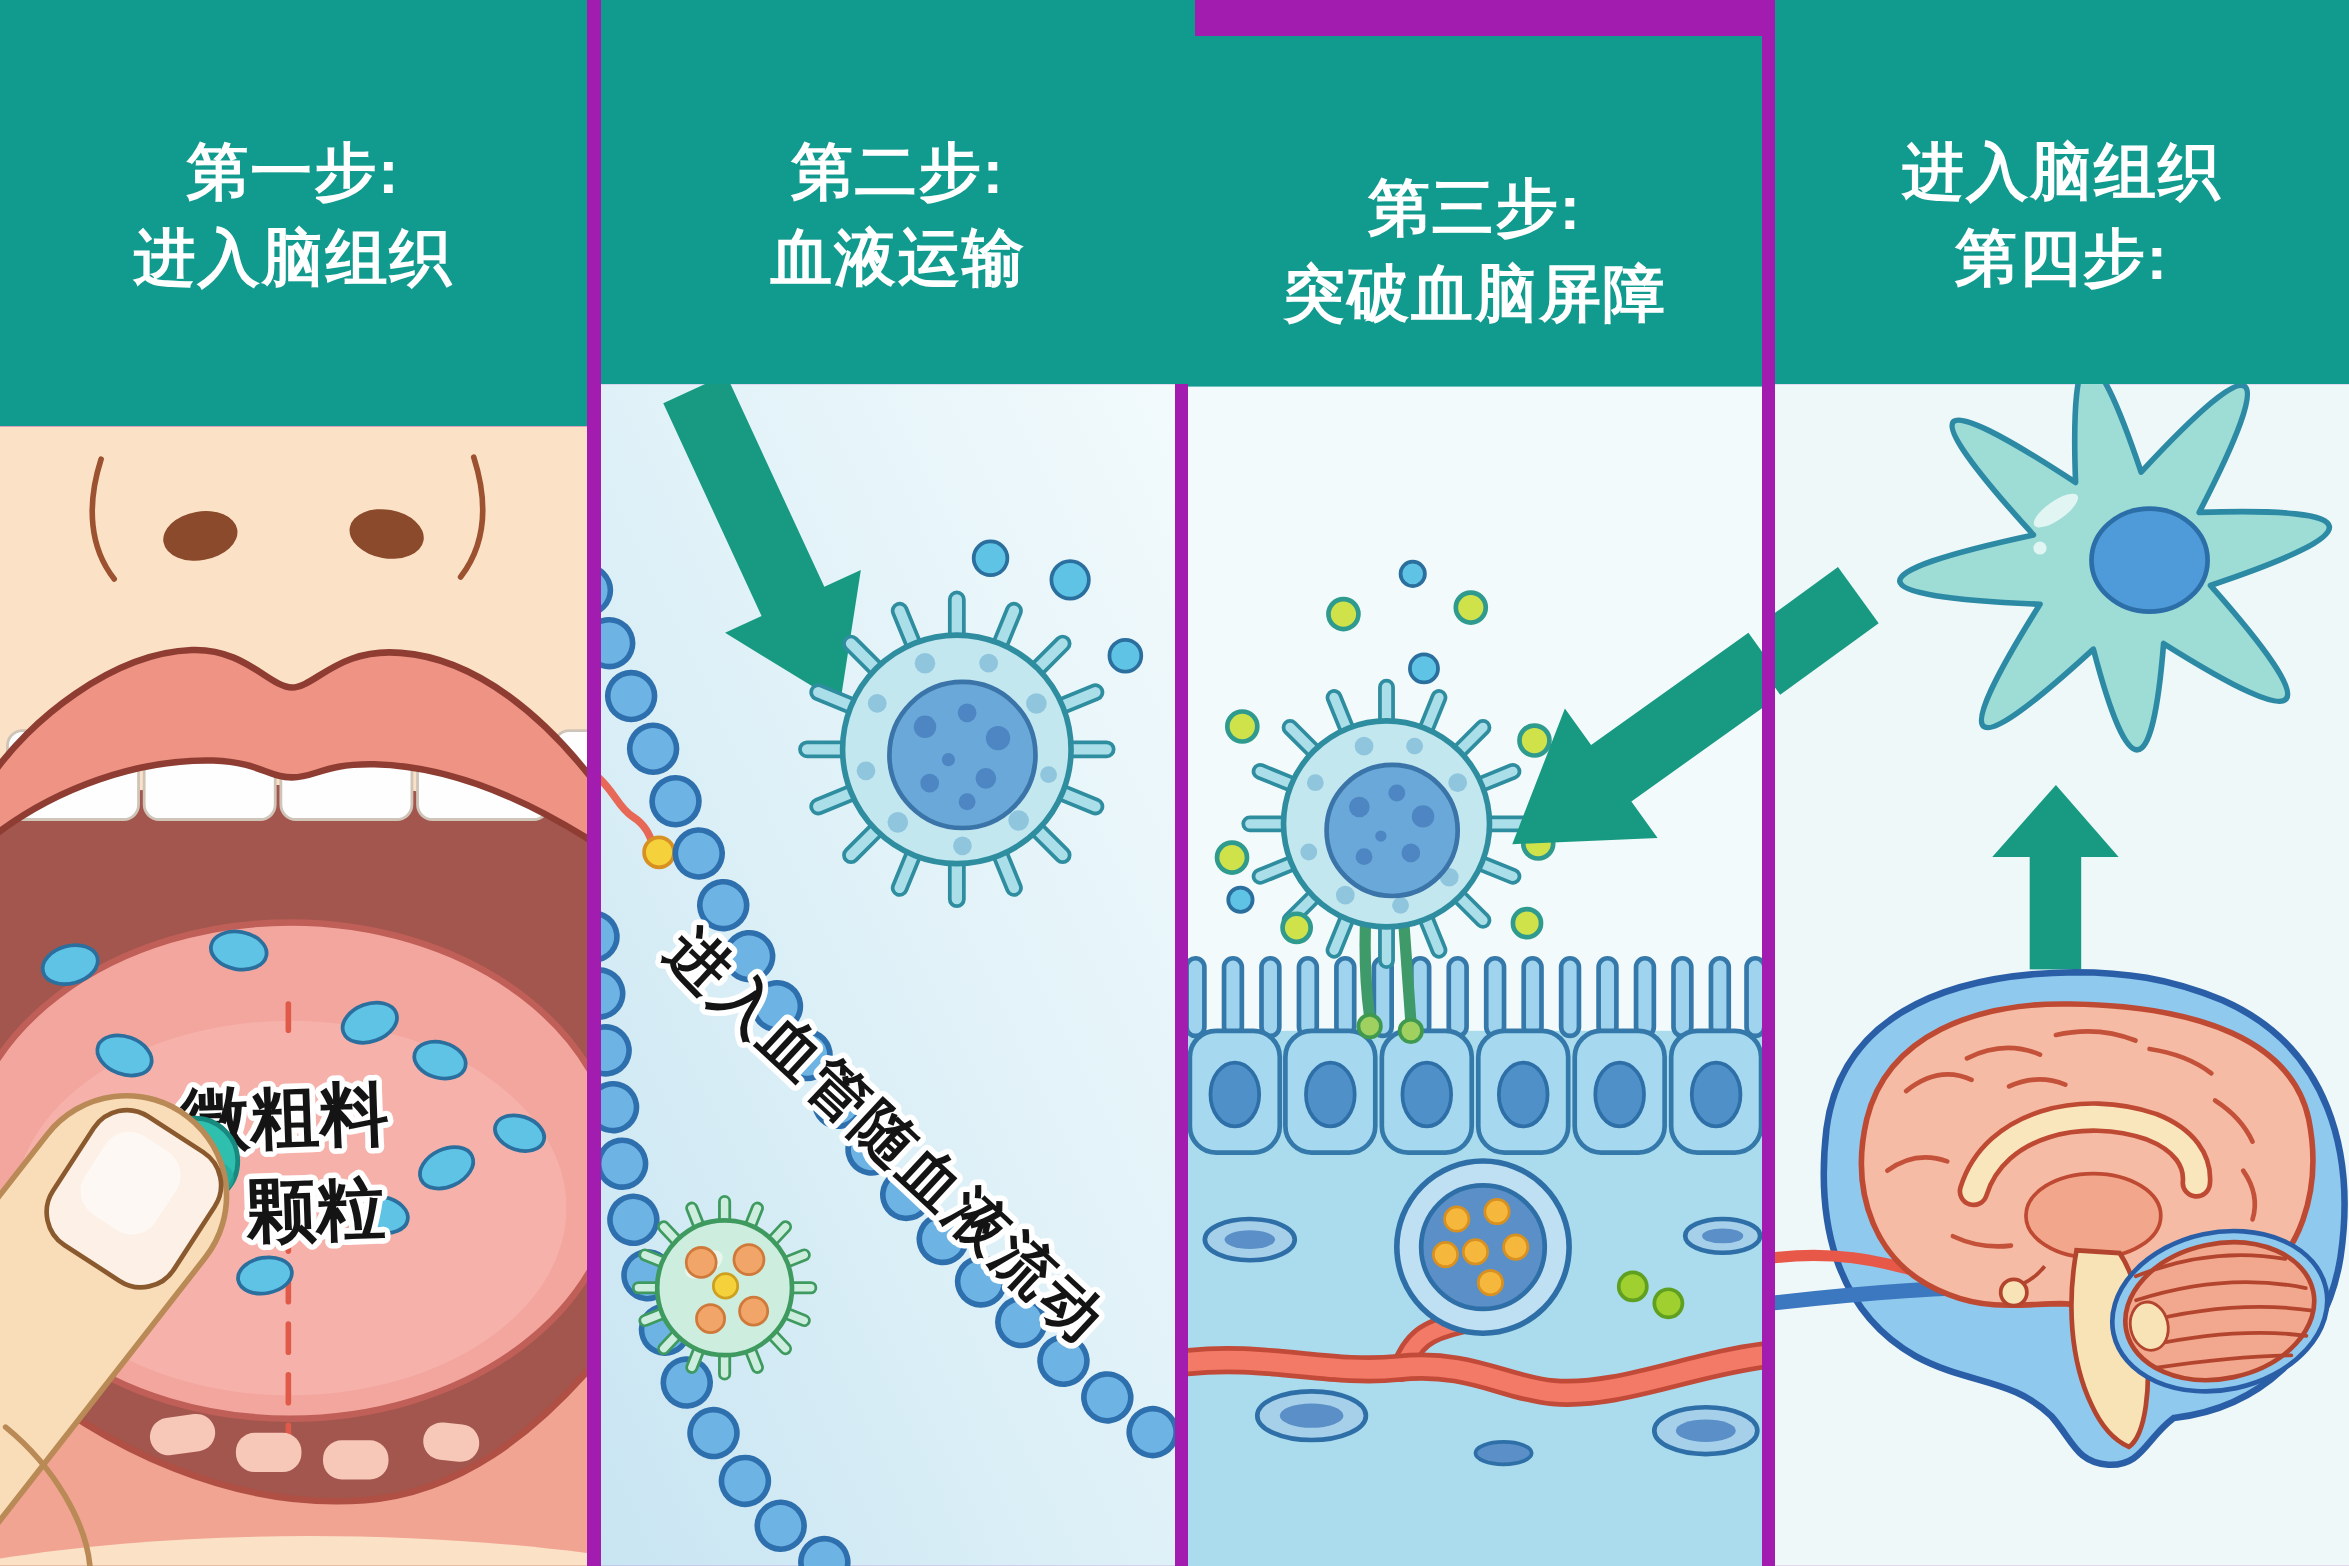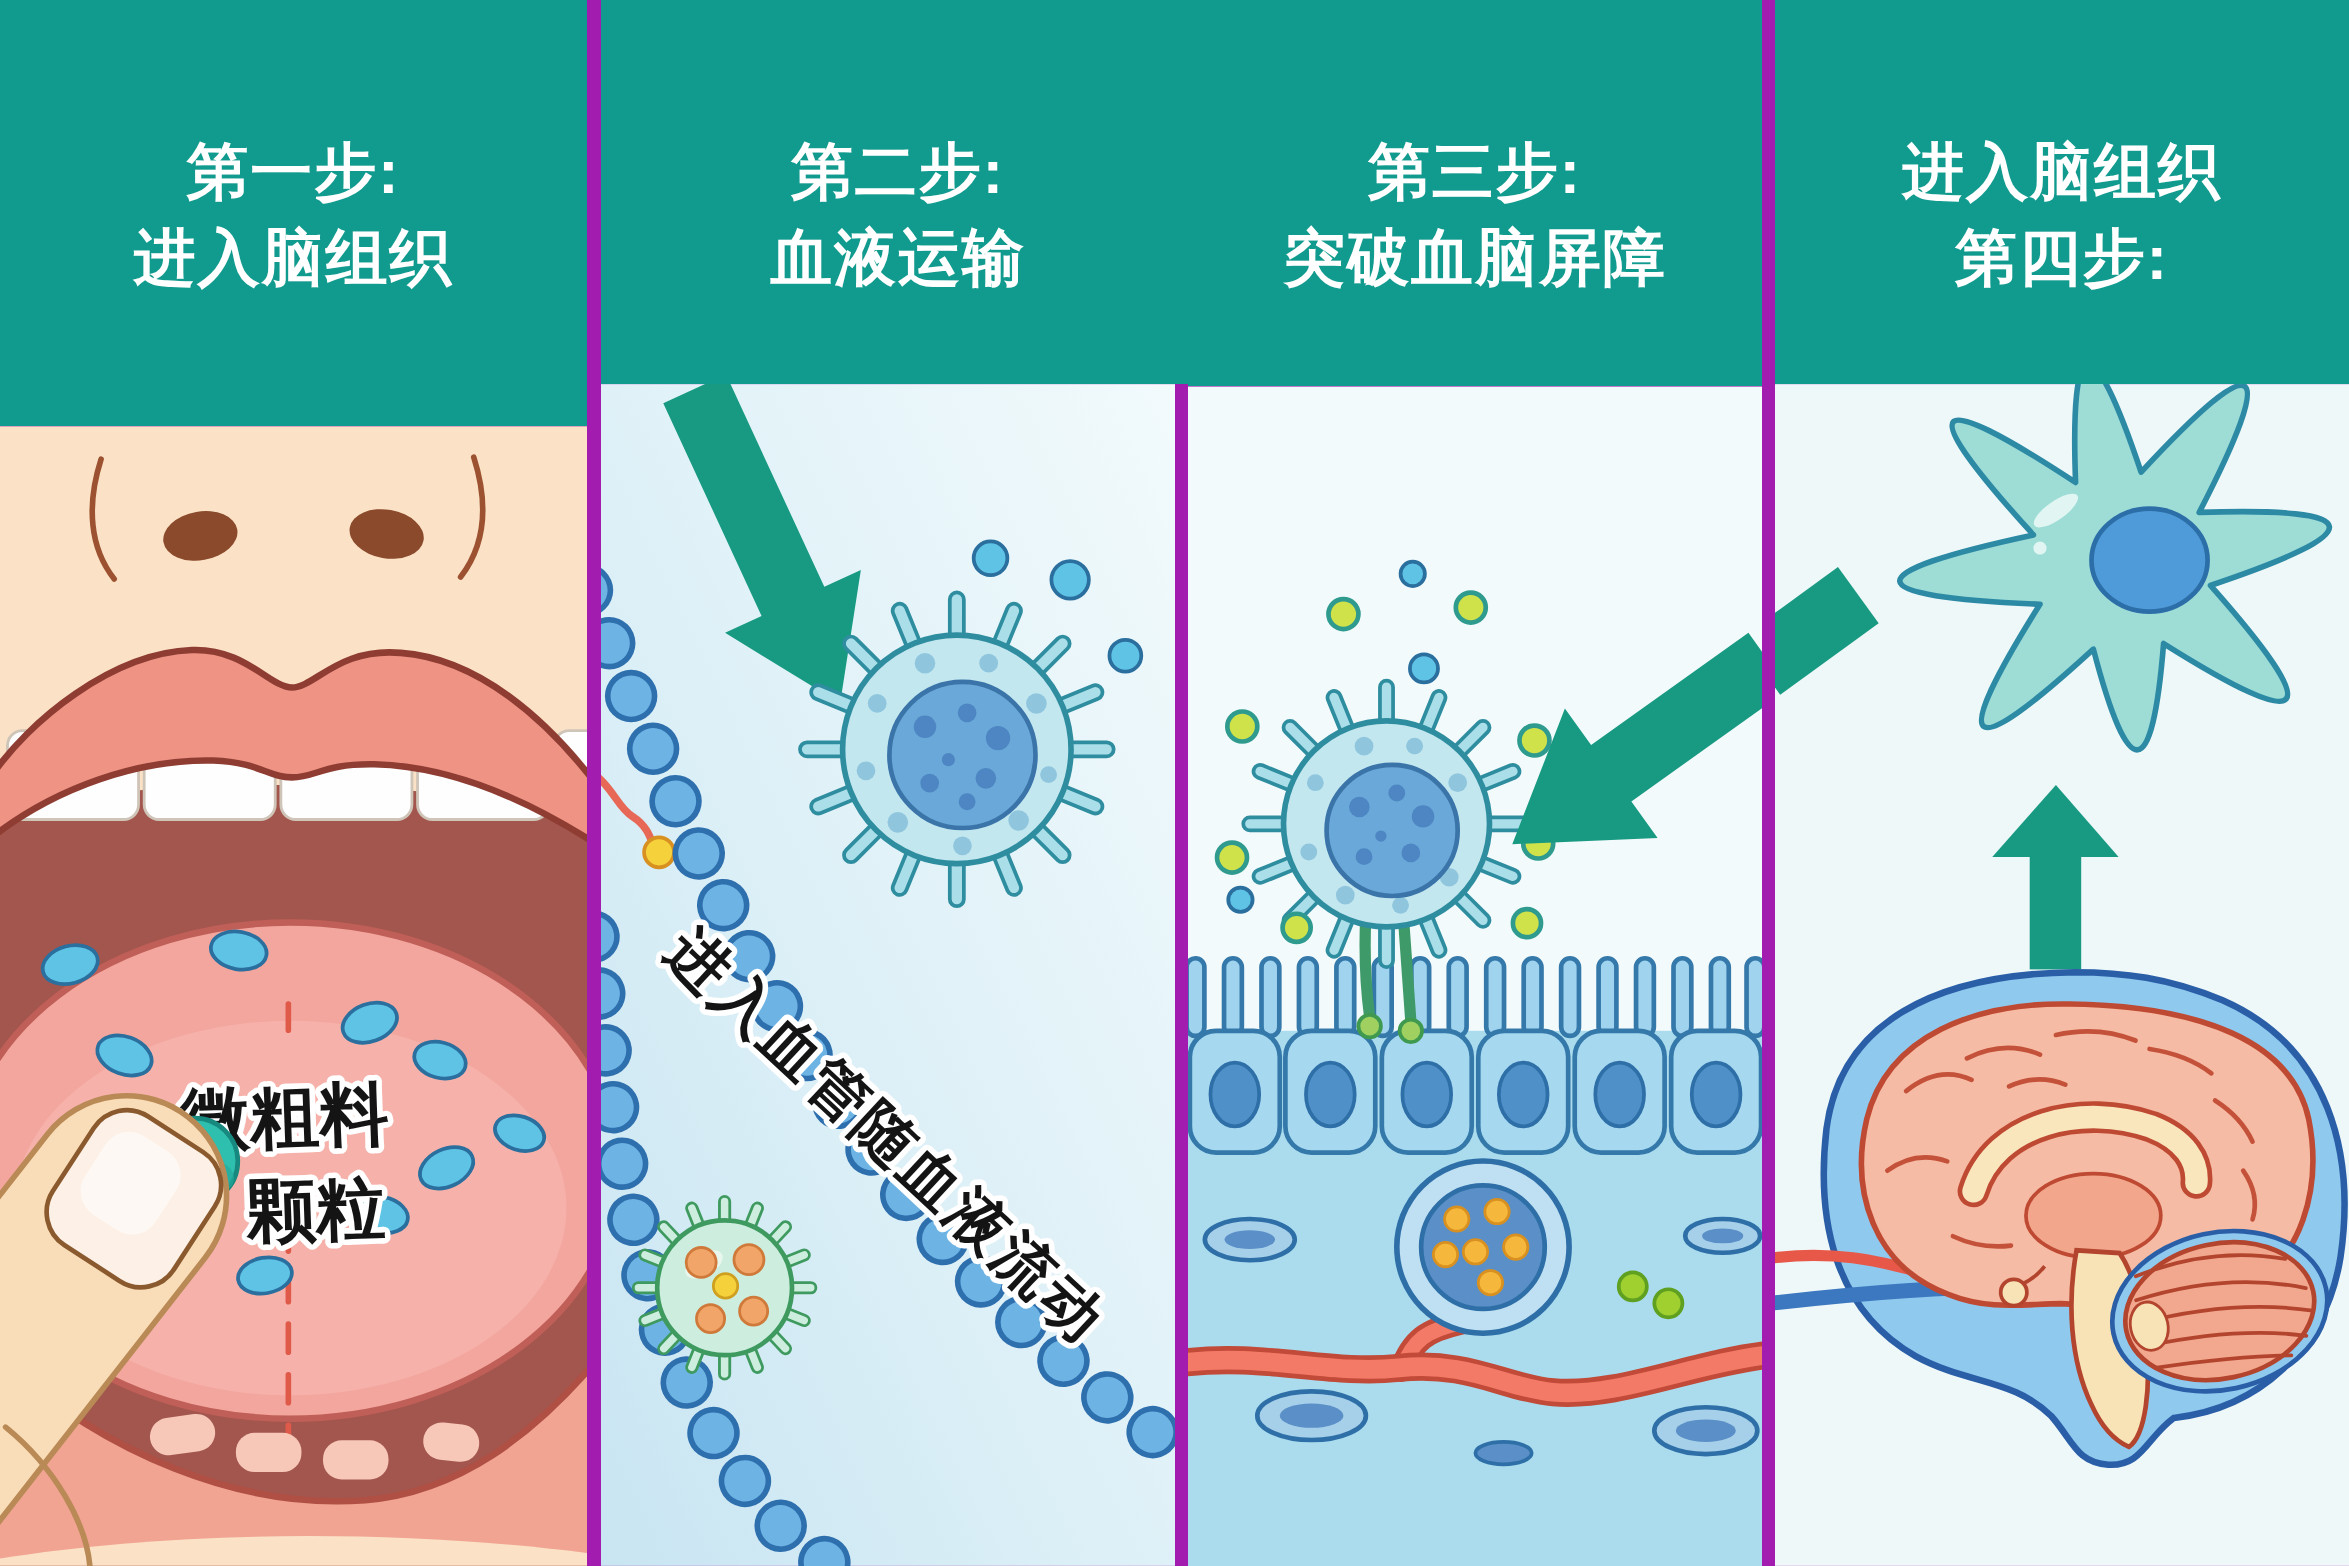--- a/index.html
+++ b/index.html
@@ -7,21 +7,21 @@
           font-family:"Liberation Sans","DejaVu Sans",sans-serif;}
   .panel{position:absolute;top:0;height:1567px;overflow:hidden;}
   .panel-1{left:0;width:587px;}
   .panel-2{left:601px;width:594px;}
   .panel-3{left:1188px;width:574px;}
   .panel-4{left:1775px;width:574px;}
   .step-header{position:absolute;left:0;top:0;width:100%;background:#119a8e;
                text-align:center;box-sizing:border-box;padding-top:129px;}
   .panel-1 .step-header{height:426px;}
   .panel-2 .step-header,.panel-4 .step-header{height:384px;}
-  .panel-3 .step-header{height:386px;}
+  .panel-3 .step-header{height:386px;margin-top:36px;}
   .step-title{display:block;color:#ffffff;font-weight:700;font-size:62px;line-height:86px;
               letter-spacing:1.9px;white-space:nowrap;}
   .artwork{position:absolute;left:0;display:block;}
   .panel-1 .artwork{top:426px;}
   .panel-2 .artwork,.panel-4 .artwork{top:384px;}
   .panel-3 .artwork{top:386px;}
   svg text{font-family:"Liberation Sans","DejaVu Sans",sans-serif;font-weight:700;}
   .outlined-label{fill:#141414;stroke:#ffffff;stroke-width:12px;paint-order:stroke;
                   stroke-linejoin:round;}
 </style>

